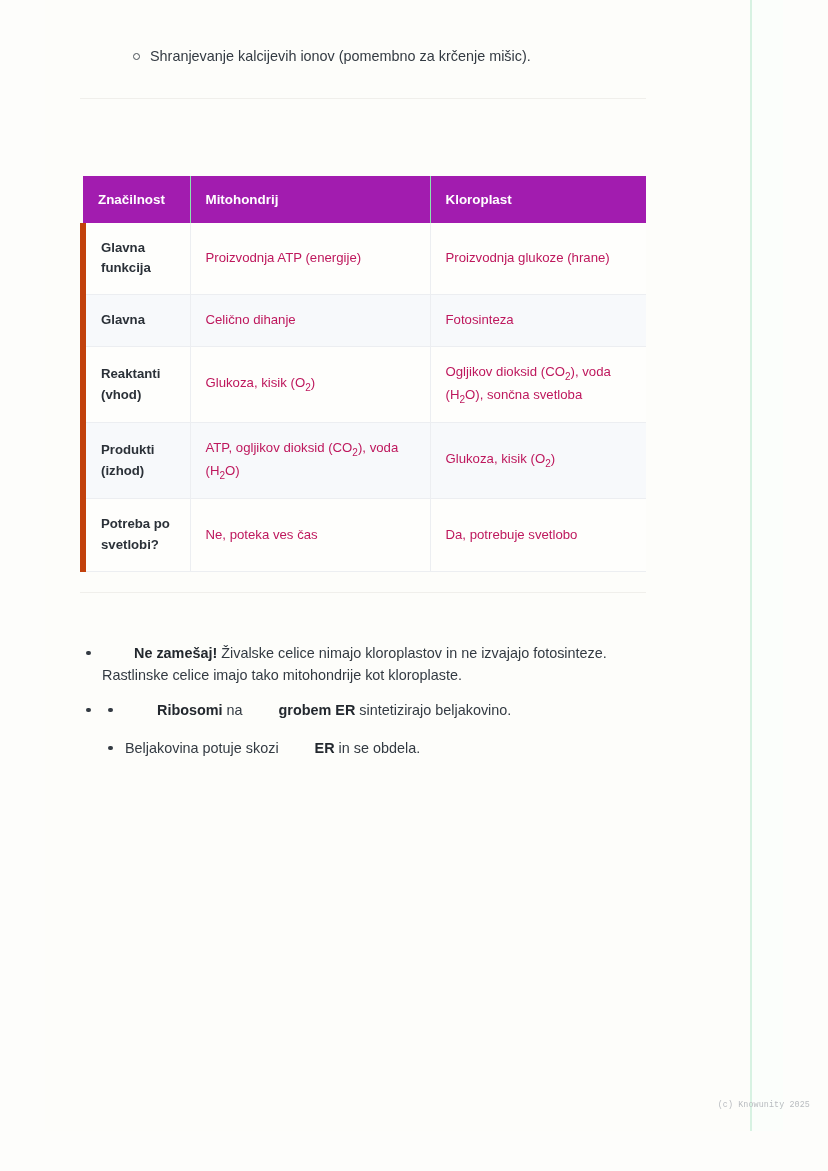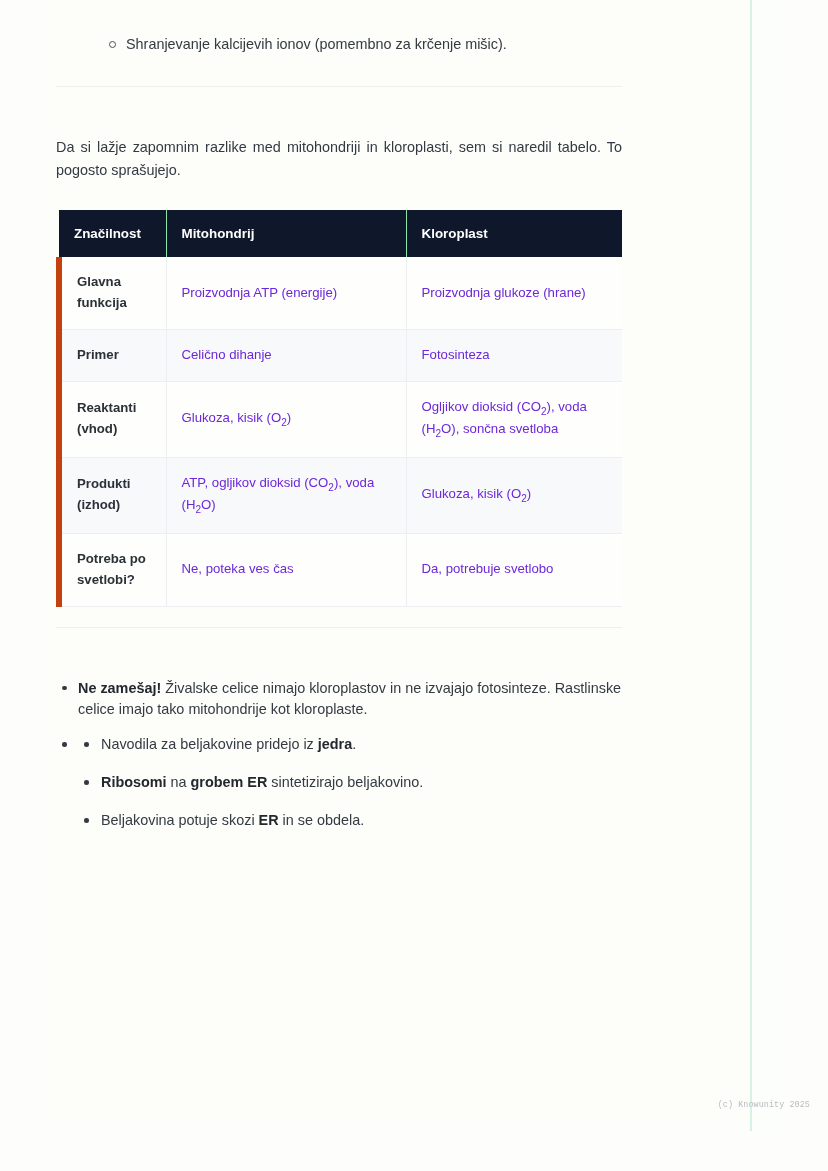--- a/index.html
+++ b/index.html
@@ -40,24 +40,24 @@
     position: absolute;
     left: 752px;
     top: 0;
     width: 31px;
     height: 1131px;
     background: #fbfefb;
   }
 
   #content {
     position: absolute;
-    left: 56px;
+    left: 80px;
     top: 0;
     width: 566px;
-    padding-top: 34px;
+    padding-top: 46px;
   }
 
   
   ul.lvl1 {
     list-style: none;
   }
   ul.lvl1 > li {
     position: relative;
     padding-left: 22px;
     font-size: 14.4px;
@@ -148,51 +148,51 @@
     width: 563px;
     border-collapse: collapse;
     table-layout: fixed;
     font-size: 13.2px;
   }
   table.compare col.c1 { width: 107px; }
   table.compare col.c2 { width: 240px; }
   table.compare col.c3 { width: 216px; }
 
   table.compare thead th {
-    background: #0f172a;
+    background: #a21caf;
     color: #ffffff;
     font-weight: bold;
     font-size: 13.4px;
     text-align: left;
     padding: 16px 15px;
     border-right: 1px solid #8ae4b0;
     vertical-align: middle;
   }
   table.compare thead th:last-child { border-right: none; }
 
   table.compare tbody td {
     padding: 15px 15px;
     vertical-align: middle;
     border-right: 1px solid #eceef1;
     border-bottom: 1px solid #eceef1;
     line-height: 1.58;
-    color: #6d28d9;
+    color: #be185d;
   }
   table.compare tbody td:last-child { border-right: none; }
   table.compare tbody tr td:first-child {
     font-weight: bold;
     color: #2b3138;
     border-left: 6px solid #c2410c;
   }
   table.compare tbody tr:nth-child(odd) td { background: #fefefc; }
   table.compare tbody tr:nth-child(even) td { background: #f7f9fb; }
 
   sub { font-size: 0.76em; }
 
-  b, strong { font-weight: bold; color: #23282e; }
+  b, strong { font-weight: bold; color: #23282e; margin-left: 32px; }
 
   #footer-credit {
     position: absolute;
     left: 690px;
     top: 1100px;
     width: 120px;
     text-align: right;
     font-size: 8.4px;
     color: #b9bcc0;
     letter-spacing: 0.1px;
@@ -212,21 +212,20 @@
     <li>Shranjevanje kalcijevih ionov (pomembno za krčenje mišic).</li>
   </ul>
 
   <div style="height:30px"></div>
   <hr class="section-rule">
   <div style="height:29px"></div>
 
 
   <div style="height:20px"></div>
 
-  <p class="intro">Da si lažje zapomnim razlike med mitohondriji in kloroplasti, sem si naredil tabelo. To pogosto sprašujejo.</p>
 
   <div style="height:28px"></div>
 
   <table class="compare">
     <colgroup>
       <col class="c1">
         <col class="c2">
         <col class="c3">
     </colgroup>
     <thead>
@@ -236,21 +235,21 @@
         <th>Kloroplast</th>
       </tr>
     </thead>
     <tbody id="table-body">
         <tr>
           <td>Glavna funkcija</td>
           <td>Proizvodnja ATP (energije)</td>
           <td>Proizvodnja glukoze (hrane)</td>
         </tr>
         <tr>
-          <td>Primer</td>
+          <td>Glavna</td>
           <td>Celično dihanje</td>
           <td>Fotosinteza</td>
         </tr>
         <tr>
           <td>Reaktanti (vhod)</td>
           <td>Glukoza, kisik (O<sub>2</sub>)</td>
           <td>Ogljikov dioksid (CO<sub>2</sub>), voda (H<sub>2</sub>O), sončna svetloba</td>
         </tr>
         <tr>
           <td>Produkti (izhod)</td>
@@ -268,21 +267,20 @@
   <div style="height:20px"></div>
   <hr class="section-rule">
   <div style="height:26px"></div>
 
 
   <div style="height:24px"></div>
 
   <ul class="lvl1" id="tips-list">
       <li><span><b>Ne zamešaj!</b> Živalske celice nimajo kloroplastov in ne izvajajo fotosinteze. Rastlinske celice imajo tako mitohondrije kot kloroplaste.</span></li>
       <li><ul class="lvl2">
-          <li>Navodila za beljakovine pridejo iz <b>jedra</b>.</li>
           <li><b>Ribosomi</b> na <b>grobem ER</b> sintetizirajo beljakovino.</li>
           <li>Beljakovina potuje skozi <b>ER</b> in se obdela.</li>
         </ul></li>
     </ul>
 
 </div>
 
 <div id="footer-credit">(c) Knowunity 2025</div>
 
 </body></html>

